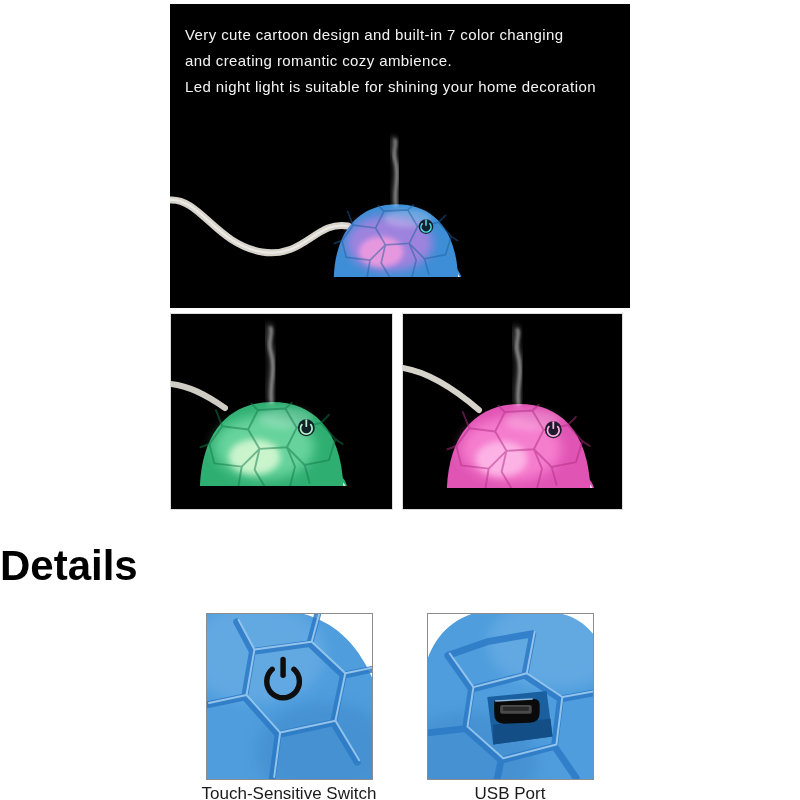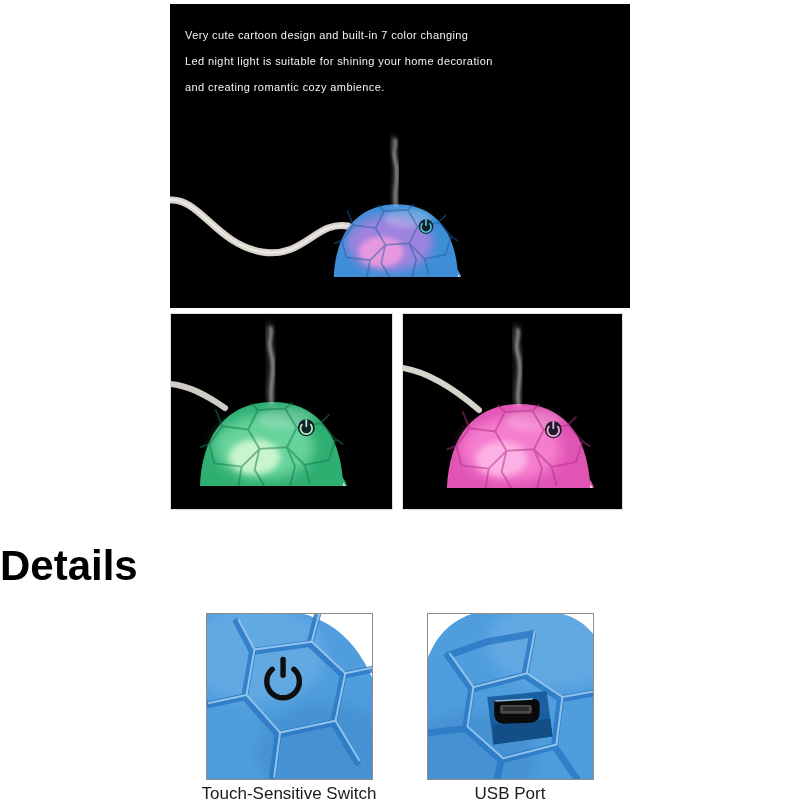--- a/index.html
+++ b/index.html
@@ -2,21 +2,21 @@
 <html><head>
 <meta charset="utf-8">
 <style>
   html,body{margin:0;padding:0;background:#ffffff;}
   .page{position:relative;width:800px;height:800px;background:#ffffff;overflow:hidden;
         font-family:"Liberation Sans", sans-serif;}
 
   
   .hero{position:absolute;left:170px;top:4px;width:460px;height:304px;background:#000;overflow:hidden;}
   .hero-text{position:absolute;left:15px;top:18px;margin:0;color:#f4f4f4;
-             font-size:11px;line-height:26px;letter-spacing:.4px;font-weight:400;}
+             font-size:15px;line-height:26px;letter-spacing:.4px;font-weight:400;}
   .hero-text span{display:block;white-space:nowrap;}
   .photo-svg{position:absolute;}
 
   
   .gallery-panel{position:absolute;top:313px;height:195px;background:#000;
                  border:1px solid #dcdcdc;overflow:hidden;}
   .gallery-left{left:170px;width:221px;}
   .gallery-right{left:402px;width:219px;}
 
   
@@ -100,22 +100,22 @@
       </g>
     </symbol>
   </defs>
 </svg>
 
 <div class="page">
 
   <section class="hero">
     <p class="hero-text">
       <span>Very cute cartoon design and built-in 7 color changing</span>
+      <span>and creating romantic cozy ambience.</span>
       <span>Led night light is suitable for shining your home decoration</span>
-      <span>and creating romantic cozy ambience.</span>
     </p>
     <svg class="photo-svg" style="left:0;top:0;width:460px;height:304px" viewBox="0 0 460 304">
       <path d="M0,196 C30,194 46,240 92,248 C134,255 146,216 178,222" fill="none" stroke="#d8d4cc" stroke-width="7" stroke-linecap="round"></path>
       <path d="M0,196 C30,194 46,240 92,248 C134,255 146,216 178,222" fill="none" stroke="#ffffff" stroke-width="2" opacity=".5" stroke-linecap="round"></path>
     </svg>
     <svg class="photo-svg turtle-blue" style="left:144px;top:91px;width:168px;height:182px" viewBox="0 -60 240 260">
       <use href="#turtle"></use>
     </svg>
   </section>
 

